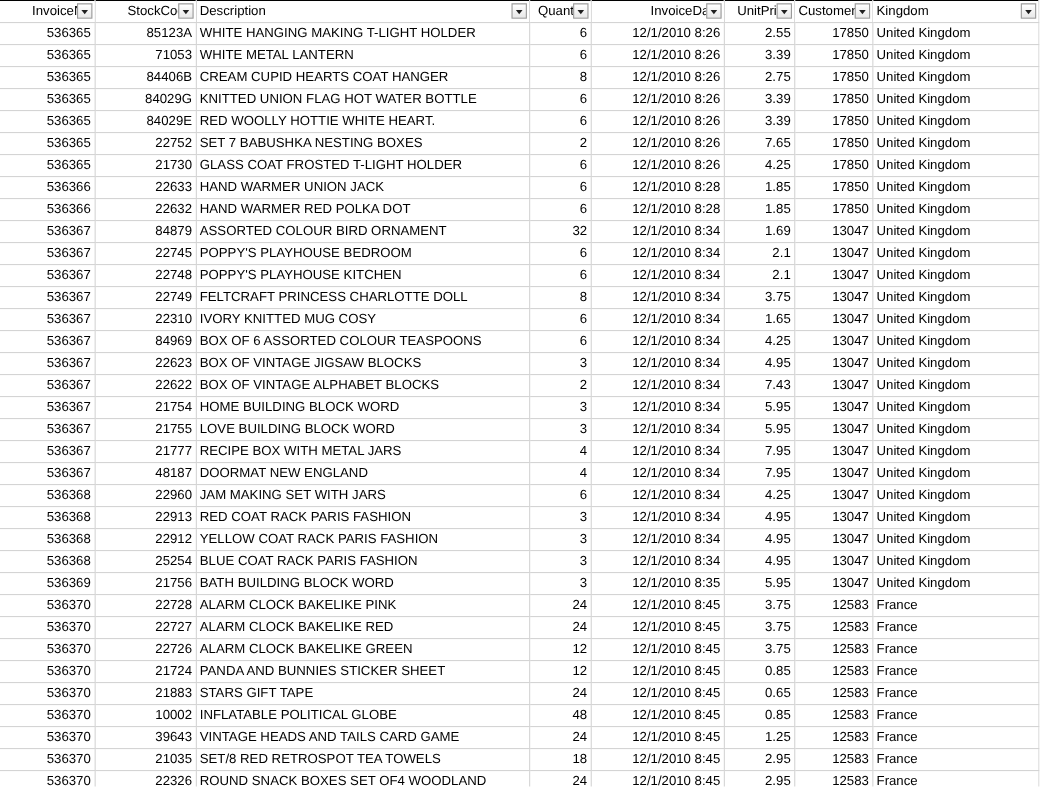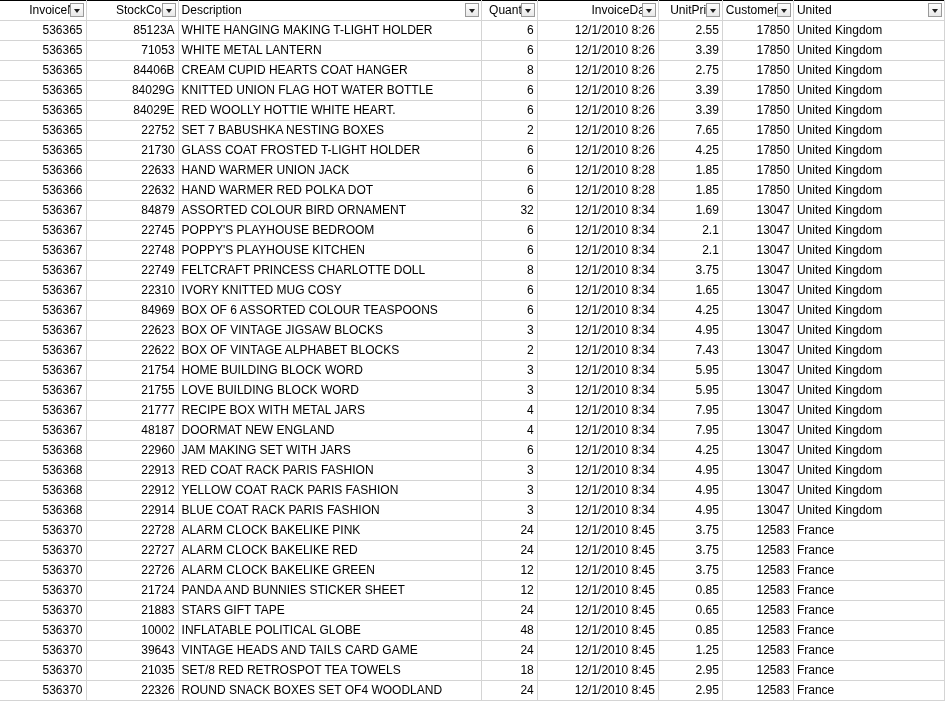--- a/index.html
+++ b/index.html
@@ -136,21 +136,21 @@
             <span class="caret"></span>
           </span>
         </th>
         <th class="num">
           <span class="hdr-label">CustomerID</span>
           <span class="filter-btn">
             <span class="caret"></span>
           </span>
         </th>
         <th class="txt">
-          <span class="hdr-label">United</span>
+          <span class="hdr-label">Kingdom</span>
           <span class="filter-btn">
             <span class="caret"></span>
           </span>
         </th>
       </tr>
   </thead>
   <tbody id="grid-body">
       <tr>
         <td class="num">536365</td>
         <td class="num">85123A</td>
@@ -386,25 +386,35 @@
         <td class="num">22912</td>
         <td class="txt">YELLOW COAT RACK PARIS FASHION</td>
         <td class="num">3</td>
         <td class="num">12/1/2010 8:34</td>
         <td class="num">4.95</td>
         <td class="num">13047</td>
         <td class="txt">United Kingdom</td>
       </tr>
       <tr>
         <td class="num">536368</td>
-        <td class="num">22914</td>
+        <td class="num">25254</td>
         <td class="txt">BLUE COAT RACK PARIS FASHION</td>
         <td class="num">3</td>
         <td class="num">12/1/2010 8:34</td>
         <td class="num">4.95</td>
+        <td class="num">13047</td>
+        <td class="txt">United Kingdom</td>
+      </tr>
+      <tr>
+        <td class="num">536369</td>
+        <td class="num">21756</td>
+        <td class="txt">BATH BUILDING BLOCK WORD</td>
+        <td class="num">3</td>
+        <td class="num">12/1/2010 8:35</td>
+        <td class="num">5.95</td>
         <td class="num">13047</td>
         <td class="txt">United Kingdom</td>
       </tr>
       <tr>
         <td class="num">536370</td>
         <td class="num">22728</td>
         <td class="txt">ALARM CLOCK BAKELIKE PINK</td>
         <td class="num">24</td>
         <td class="num">12/1/2010 8:45</td>
         <td class="num">3.75</td>

